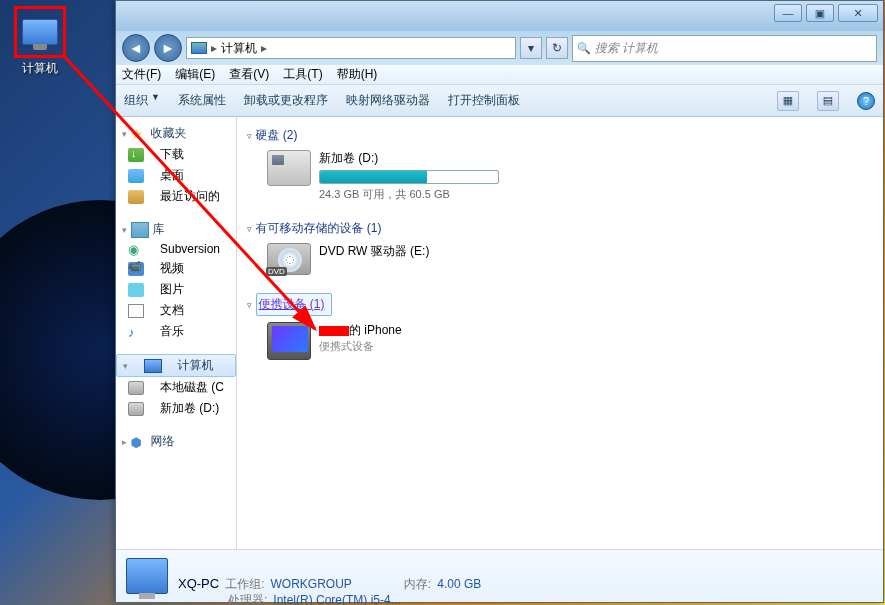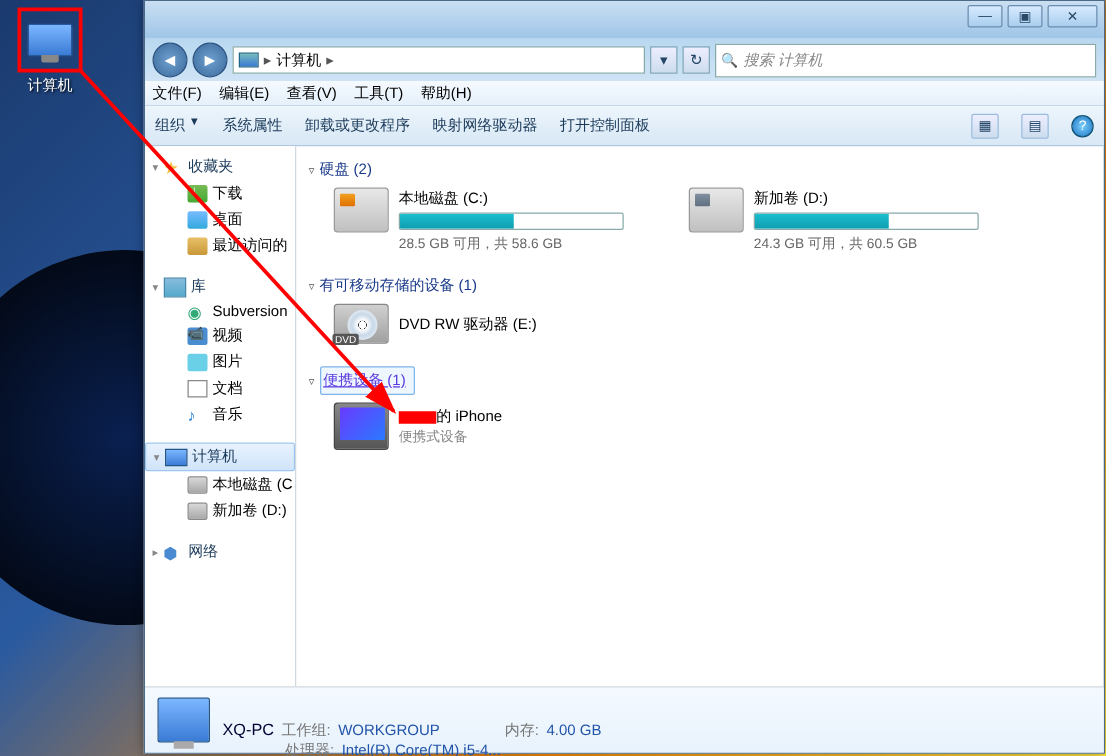--- a/index.html
+++ b/index.html
@@ -41,21 +41,21 @@
 .toolbar .spacer { flex:1; }
 .toolbar .ticon { width:22px; height:20px; background:linear-gradient(#eef,#cde); border:1px solid #9bd; border-radius:2px; display:flex; align-items:center; justify-content:center; cursor:pointer; font-size:11px; color:#246; }
 .toolbar .help { width:18px; height:18px; border-radius:50%; background:radial-gradient(#7bd0ff,#1a70c0); border:1px solid #157; color:#fff; display:flex; align-items:center; justify-content:center; font-size:11px; cursor:pointer; }
 
 
 .body { flex:1; display:flex; min-height:0; }
 .sidebar { width:121px; background:#fff; border-right:1px solid #d0d8e0; overflow:hidden; padding-top:6px; }
 .sb-group { margin-bottom:12px; }
 .sb-head { display:flex; align-items:center; gap:4px; padding:2px 6px; cursor:pointer; color:#1a3a5a; }
 .sb-head .chev { color:#888; font-size:9px; }
-.sb-item { display:flex; align-items:center; gap:4px; padding:2px 4px 2px 34px; cursor:pointer; white-space:nowrap; overflow:hidden; }
+.sb-item { display:flex; align-items:center; gap:16px; padding:2px 4px 2px 12px; cursor:pointer; white-space:nowrap; overflow:hidden; }
 .sb-item.sel { background:linear-gradient(#e8f2fe,#d0e4fa); border:1px solid #9cc6f0; border-radius:2px; padding-left:21px; }
 .sico { width:16px; height:14px; display:inline-block; flex:none; }
 .sico.star { color:#f0c040; font-size:14px; line-height:14px; }
 .sico.dl { background:linear-gradient(#7b5,#4a3); border-radius:2px; position:relative; } .sico.dl::after{content:"↓";position:absolute;left:3px;top:-1px;color:#fff;font-size:11px;}
 .sico.desk { background:linear-gradient(#7bf,#3ad); border-radius:2px; }
 .sico.recent { background:linear-gradient(#e8c068,#c89838); border-radius:2px; }
 .sico.lib { width:18px; height:16px; background:linear-gradient(#8bd,#5ac); border:1px solid #48a; }
 .sico.svn { color:#3a7; font-size:13px; }
 .sico.vid { background:#4a8cd0; border-radius:2px; position:relative; } .sico.vid::before{content:"📹";position:absolute;left:0;top:-2px;font-size:11px;}
 .sico.pic { background:#6ad0e8; border-radius:2px; }
@@ -75,21 +75,21 @@
 .drives-row { display:flex; gap:24px; padding-left:20px; margin-bottom:14px; }
 .drive { display:flex; gap:8px; align-items:flex-start; width:260px; }
 .drive-ico { width:44px; height:36px; background:linear-gradient(#e8e8e8,#c0c0c0); border:1px solid #999; border-radius:3px; position:relative; flex:none; }
 .drive-ico::before { content:""; position:absolute; left:4px; top:4px; width:12px; height:10px; background:linear-gradient(#f0a020,#e07000); border-radius:1px; }
 .drive-ico.d::before { background:linear-gradient(#8090a0,#607080); }
 .drive-info { flex:1; }
 .drive-name { margin-bottom:3px; }
 .bar { width:180px; height:14px; border:1px solid #8aa; background:#fff; border-radius:2px; overflow:hidden; margin-bottom:3px; }
 .bar-fill { height:100%; background:linear-gradient(#1bbfd0,#0e9eb0); }
 .drive-stat { color:#666; font-size:11px; }
-.dev-row { display:flex; gap:8px; padding-left:20px; align-items:center; margin-bottom:14px; }
+.dev-row { display:flex; gap:8px; padding-left:20px; align-items:flex-start; margin-bottom:14px; }
 .dvd-ico { width:44px; height:32px; background:linear-gradient(#d0d0d0,#a0a0a0); border:1px solid #888; border-radius:3px; position:relative; flex:none; }
 .dvd-ico::before { content:""; position:absolute; left:10px; top:4px; width:24px; height:24px; border-radius:50%; background:radial-gradient(circle,#fff 18%,#333 19%,#fff 22%,#c8d8e8 50%,#fff); }
 .dvd-ico::after { content:"DVD"; position:absolute; left:-2px; bottom:-2px; font-size:8px; background:#555; color:#fff; padding:0 2px; border-radius:2px; }
 .iph-ico { width:44px; height:38px; background:linear-gradient(#888,#555); border:1px solid #444; border-radius:3px; position:relative; flex:none; }
 .iph-ico::before { content:""; position:absolute; left:4px; top:3px; width:36px; height:26px; background:linear-gradient(135deg,#6a3aff,#2a7aff); border-radius:1px; }
 .iph-info .sub { color:#888; font-size:11px; }
 .sel-box { border:1px solid #7eb4ea; background:rgba(200,225,255,.3); border-radius:2px; padding:2px 6px 2px 2px; display:inline-flex; }
 
 
 .details { height:53px; border-top:1px solid #d0d8e0; background:linear-gradient(#f4f9ff,#e8f2fc); display:flex; align-items:center; padding:4px 10px; gap:10px; }
@@ -248,30 +248,20 @@
     </div>
 
     <div class="main">
 
       <div class="group-head">
           <span class="tri">▿</span>
           <span>硬盘 (2)</span>
         </div>
       <div class="drives-row">
         <div class="drive">
-          <div class="drive-ico"></div>
-          <div class="drive-info">
-            <div class="drive-name">本地磁盘 (C:)</div>
-            <div class="bar">
-                <div class="bar-fill" style="width:51%"></div>
-              </div>
-            <div class="drive-stat">28.5 GB 可用，共 58.6 GB</div>
-          </div>
-        </div>
-        <div class="drive">
           <div class="drive-ico d"></div>
           <div class="drive-info">
             <div class="drive-name">新加卷 (D:)</div>
             <div class="bar">
                 <div class="bar-fill" style="width:60%"></div>
               </div>
             <div class="drive-stat">24.3 GB 可用，共 60.5 GB</div>
           </div>
         </div>
       </div>

